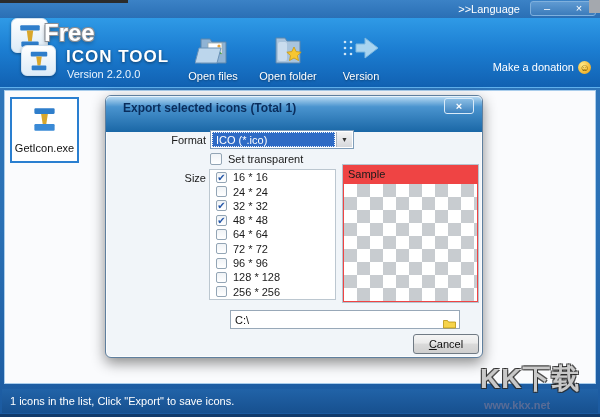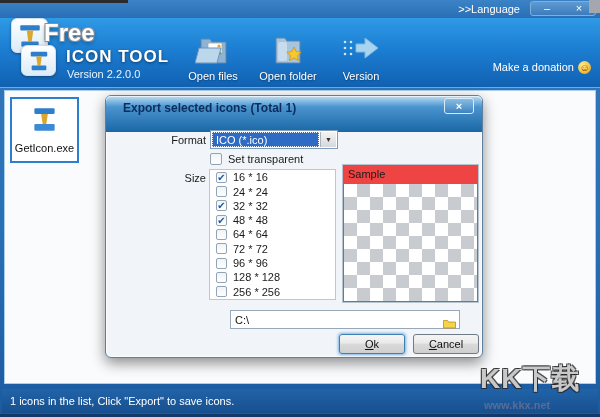--- a/index.html
+++ b/index.html
@@ -85,21 +85,21 @@
   .dialog-title { position:absolute; left:17px; top:5px; font-size:12px; font-weight:bold; color:#0a2d5c; }
   .dialog-close { position:absolute; right:8px; top:2px; width:30px; height:16px; border-radius:3px;
     background:linear-gradient(180deg,#8abde4,#3d82bf); border:1px solid #d9eaf8;
     color:#fff; font-size:11px; font-weight:bold; text-align:center; line-height:14px; cursor:pointer; }
 
   .dlg-label { position:absolute; font-size:11px; color:#1a1a1a; text-align:right; }
   #format-label { left:30px; width:70px; top:38px; }
   #size-label { left:30px; width:70px; top:76px; }
   #savepath-label { left:30px; width:88px; top:219px; }
 
-  .combo { position:absolute; left:104px; top:34px; width:128px; height:19px;
+  .combo { position:absolute; left:104px; top:34px; width:144px; height:19px;
     background:#fff; border:1px solid #7f9db9; cursor:pointer; }
   .combo-sel { position:absolute; left:1px; top:1px; bottom:1px; right:18px;
     background:#2e6bc5; color:#fff; font-size:11px; line-height:15px; padding-left:3px;
     border:1px dotted #e8f0fa; }
   .combo-btn { position:absolute; right:1px; top:1px; bottom:1px; width:16px;
     background:linear-gradient(180deg,#f4f4f4,#d6d8dc); border-left:1px solid #aab4be;
     color:#333; font-size:7px; text-align:center; line-height:15px; }
 
   .checkbox { display:inline-block; width:12px; height:12px; background:linear-gradient(180deg,#f0f3f6,#fff);
     border:1px solid #93a5b5; border-radius:2px; color:#2456a8; font-size:11px; line-height:10px;
@@ -298,17 +298,16 @@
 
     <div class="savepath-field">
       <span class="savepath-text">C:\</span>
       <span class="folder-btn">
         <svg width="13" height="10" viewBox="0 0 13 10">
           <path d="M0.5 1.5 h4 l1 1.5 h7 v6 h-12 z" fill="#f6d34a" stroke="#b8920f" stroke-width="0.8"></path>
         </svg>
       </span>
     </div>
 
-    <div class="dlg-btn" id="ok-btn">Ok</div>
     <div class="dlg-btn" id="cancel-btn">Cancel</div>
   </div>
 
 </div>
 
 </body></html>

